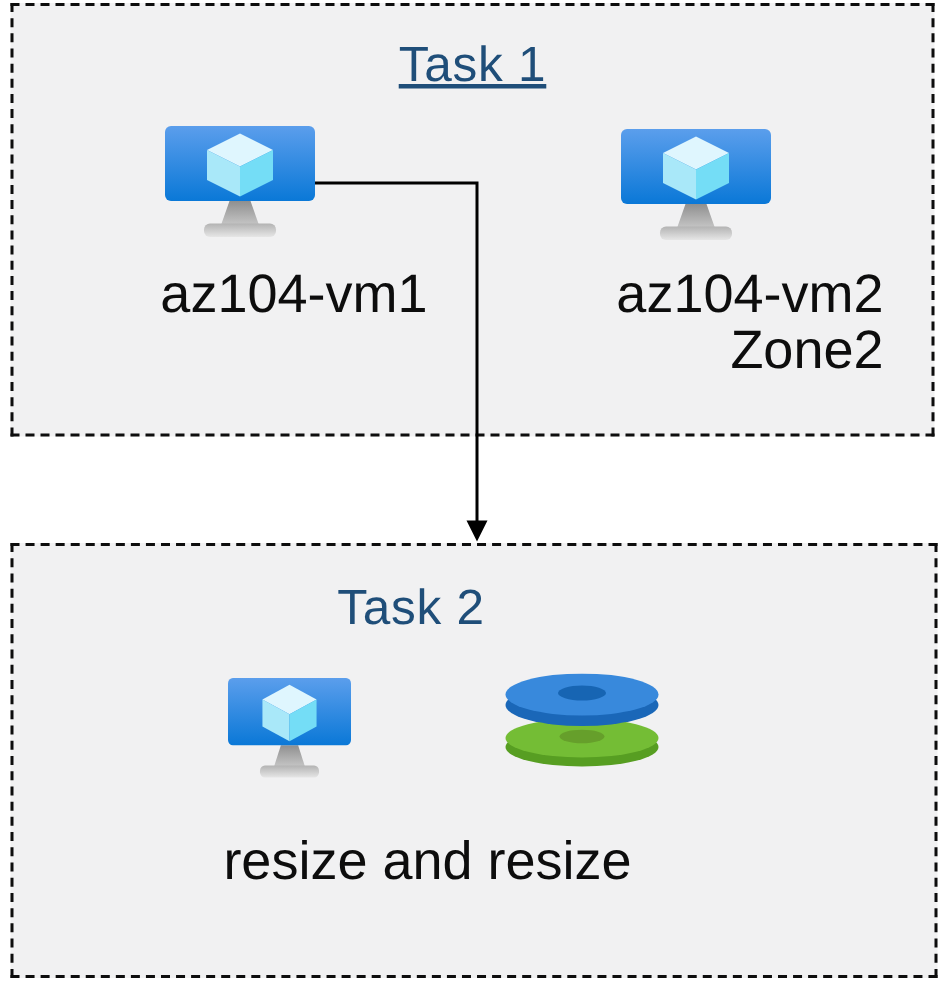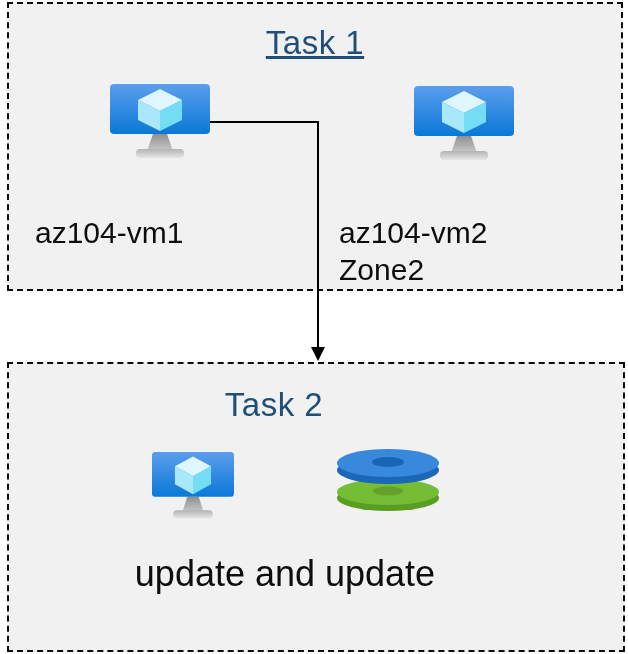--- a/index.html
+++ b/index.html
@@ -20,22 +20,22 @@
     color:var(--task-title,#1f4e79);
   }
   #task1-title{left:7px;top:24px;width:616px;text-decoration:underline;}
   #task2-title{left:7px;top:386px;width:534px;}
   .icon{position:absolute;display:block;}
   #vm1-icon{left:110px;top:84px;width:100px;height:78px;}
   #vm2-icon{left:414px;top:86px;width:100px;height:78px;}
   #vm3-icon{left:152px;top:452px;width:82px;height:70px;}
   #disks-icon{left:336px;top:449px;width:104px;height:64px;}
   .vm-label{
-    position:absolute;text-align:left;
-    font-size:30px;line-height:37px;color:var(--label-text,#0d0d0d);margin-top:37px;
+    position:absolute;text-align:right;
+    font-size:36px;line-height:37px;color:var(--label-text,#0d0d0d);
   }
   #vm1-label{left:35px;top:177px;width:250px;}
   #vm2-label{left:339px;top:177px;width:250px;}
   .vm-label span{display:block;}
   #task2-caption{
     position:absolute;left:7px;top:553px;width:556px;text-align:center;
     font-size:36px;color:var(--label-text,#0d0d0d);
   }
   #connector{position:absolute;left:0;top:0;pointer-events:none;}
   #connector path{stroke:var(--connector,#000000);stroke-width:2;fill:none;}
@@ -161,15 +161,15 @@
       <ellipse class="disk-green-top" cx="52" cy="43" rx="51" ry="13"></ellipse>
       <ellipse class="disk-green-hole" cx="52" cy="42" rx="15" ry="4.5"></ellipse>
     </g>
     <g>
       <ellipse class="disk-blue-side" cx="52" cy="21" rx="51" ry="14"></ellipse>
       <ellipse class="disk-blue-top" cx="52" cy="14" rx="51" ry="14"></ellipse>
       <ellipse class="disk-blue-hole" cx="52" cy="13" rx="16" ry="5"></ellipse>
     </g>
   </svg>
 
-  <div id="task2-caption">update and update</div>
+  <div id="task2-caption">resize and resize</div>
 
 </div>
 
 </body></html>

